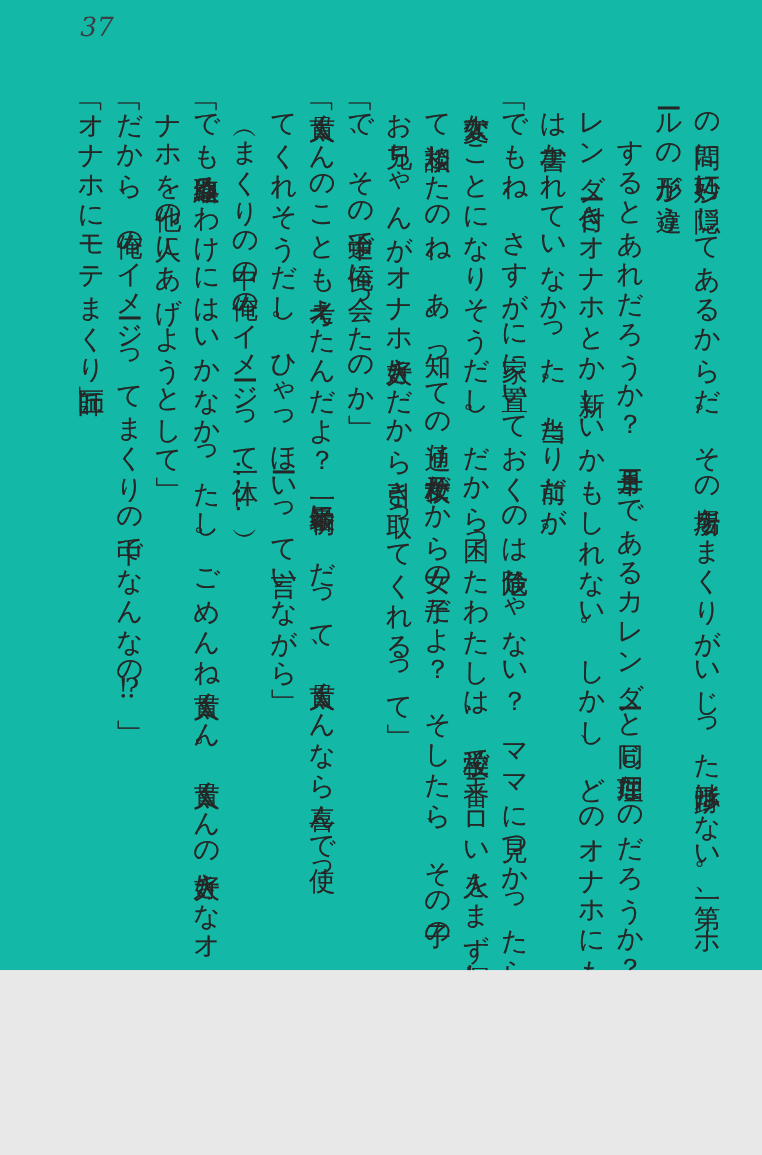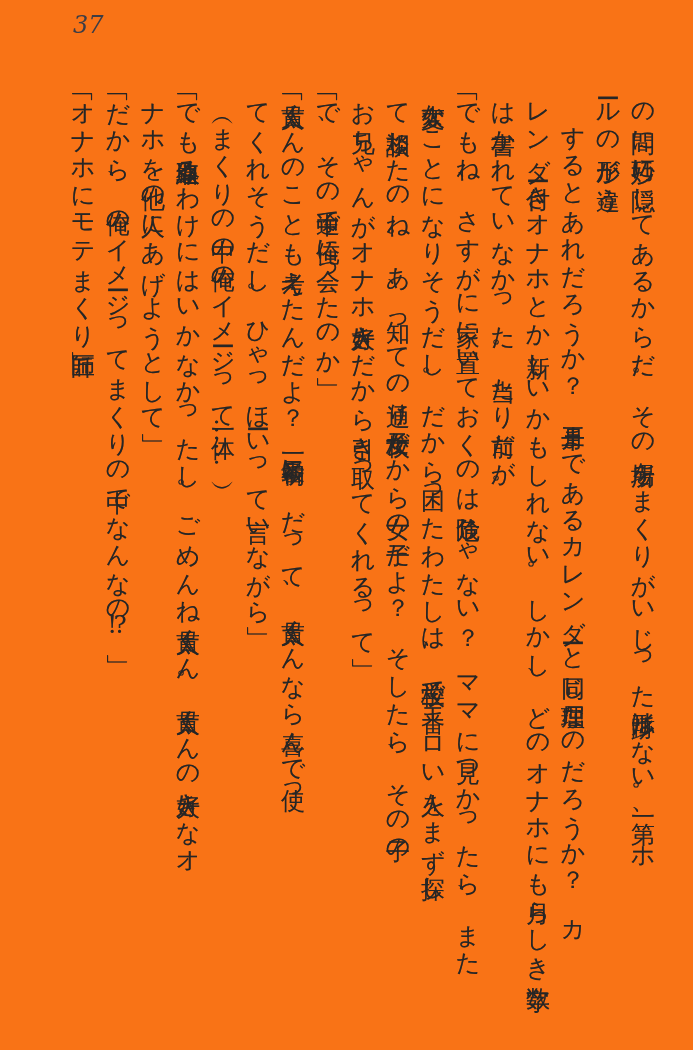--- a/index.html
+++ b/index.html
@@ -3,22 +3,22 @@
 <meta charset="utf-8">
 <style>
   html, body {
     margin: 0;
     padding: 0;
     background: #e8e8e8;
   }
   .page {
     position: relative;
     width: 693px;
-    height: 1050px;
-    background: #f97316;
+    height: 882px;
+    background: #14b8a6;
     overflow: hidden;
     font-family: "DejaVu Serif", "Liberation Serif", serif;
   }
   .folio {
     position: absolute;
     top: 11px;
     left: 73px;
     font-style: italic;
     font-size: 24px;
     color: #3d3d46;

